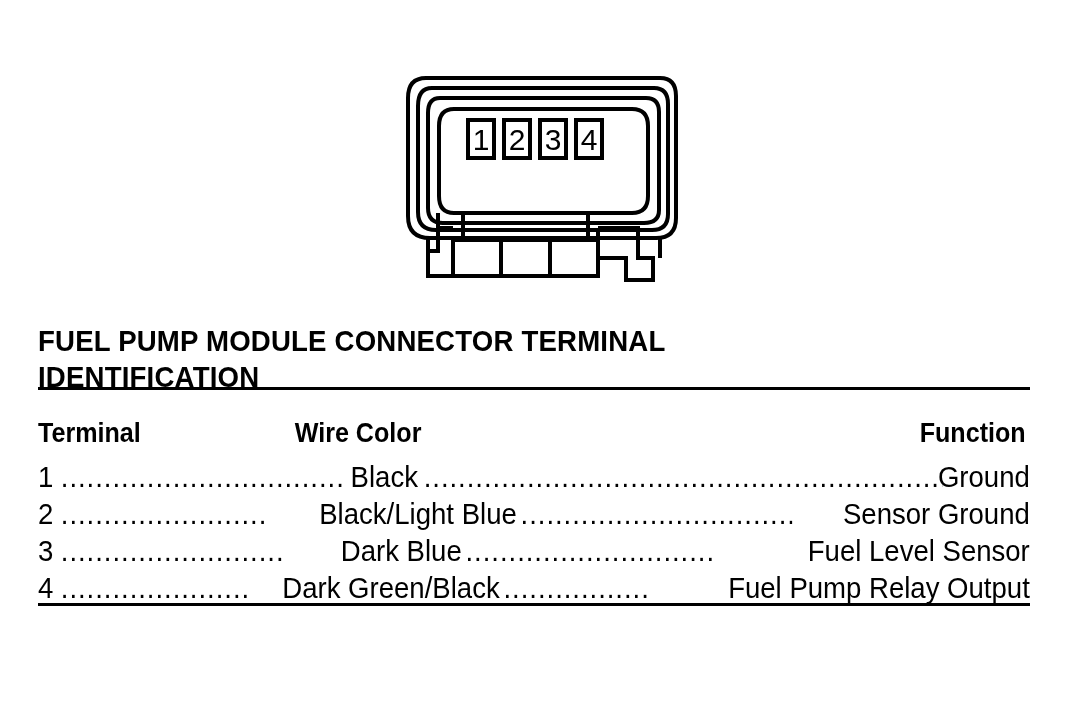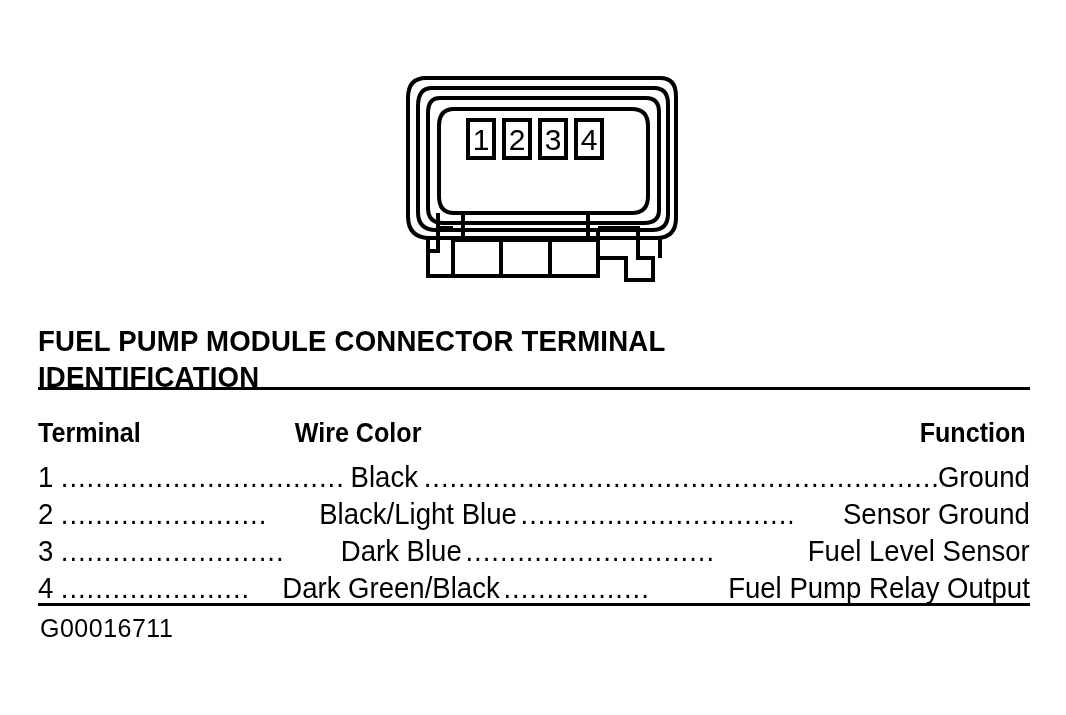--- a/index.html
+++ b/index.html
@@ -281,15 +281,14 @@
         <span class="cell-term">4</span>
         <span class="lead-a">.................................................................</span>
         <span class="cell-color">Dark Green/Black</span>
         <span class="lead-b">.................................................................</span>
         <span class="cell-func">Fuel Pump Relay Output</span>
       </div>
 
     </div>
   </div>
 
-  <div class="footer-id">G00016711</div>
 
 </div>
 
 </body></html>

